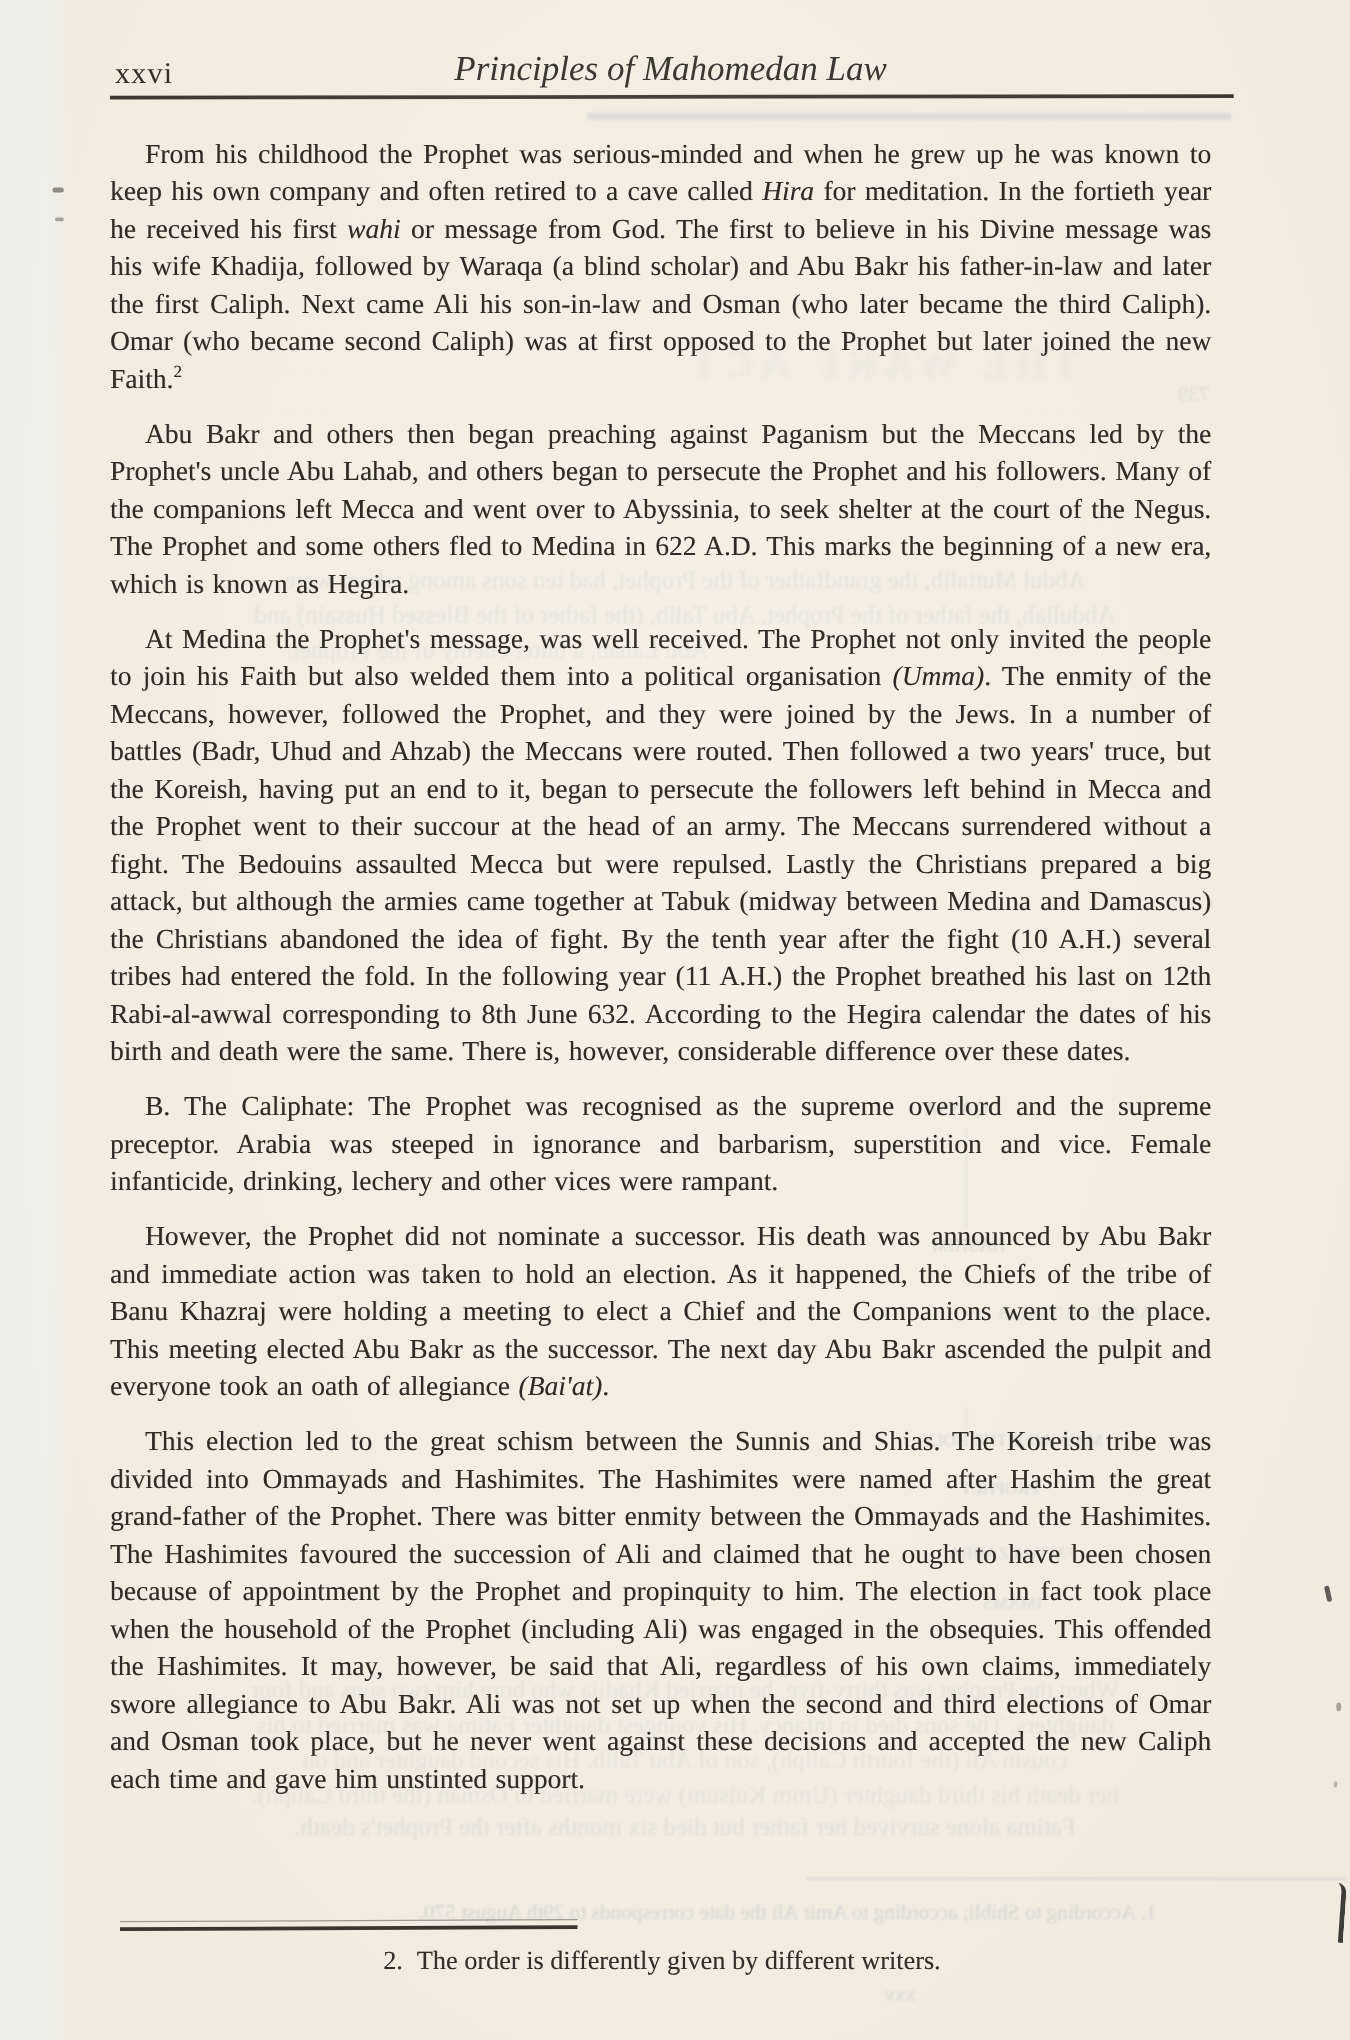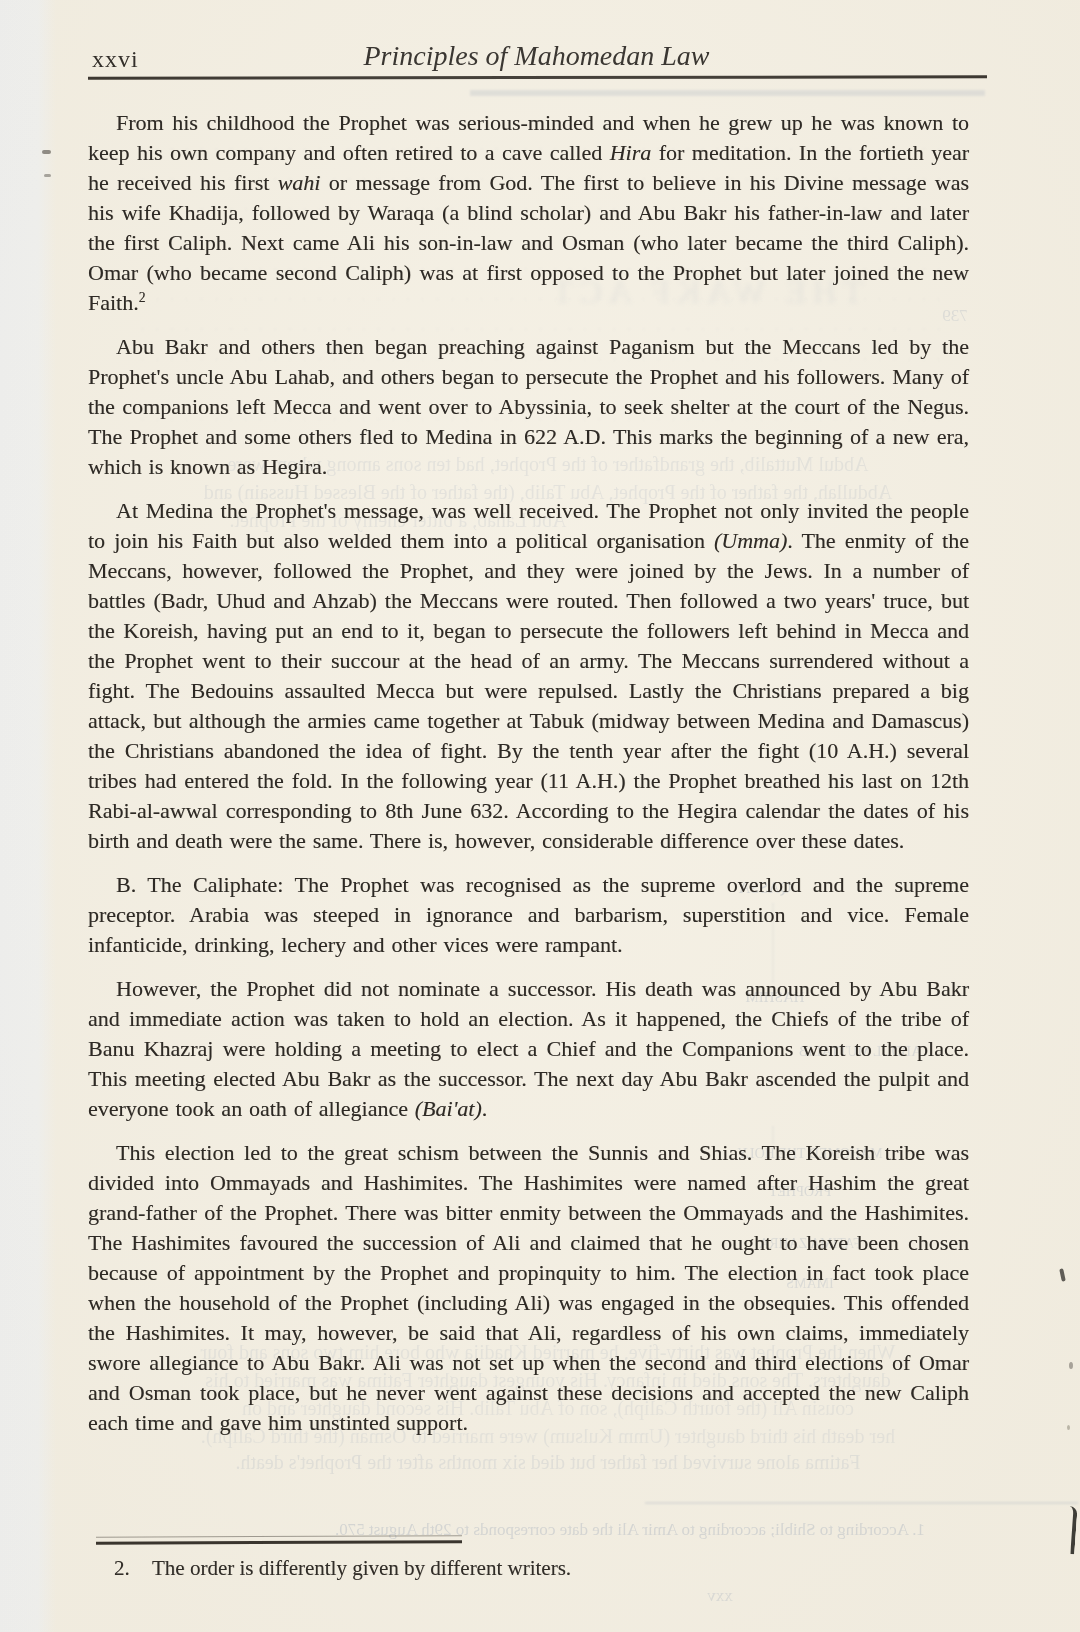--- a/index.html
+++ b/index.html
@@ -50,20 +50,21 @@
     transform:rotate(-0.25deg);z-index:3;
   }
   .footnote-rule-echo{
     position:absolute;left:96px;top:1536px;width:366px;height:1px;background:#3a352e;opacity:.45;
     transform:rotate(-0.25deg);z-index:3;
   }
   .footnote{
     position:absolute;left:114px;top:1556px;width:820px;
     font-size:21px;color:#312d28;z-index:3;
     text-shadow:0.3px 0.3px 0 rgba(45,40,34,0.3);
+    text-align:center;
   }
   .footnote .fn-marker{display:inline-block;width:38px;}
   
   .ghost-layer{position:absolute;inset:0;z-index:1;pointer-events:none;}
   .ghost{
     position:absolute;transform:scaleX(-1);color:#93a0b4;
     filter:blur(0.7px);text-align:center;line-height:1.2;white-space:nowrap;
     font-family:"Liberation Serif","DejaVu Serif",serif;
   }
   .ghost-rule{position:absolute;background:#a7b0bd;filter:blur(1px);}

